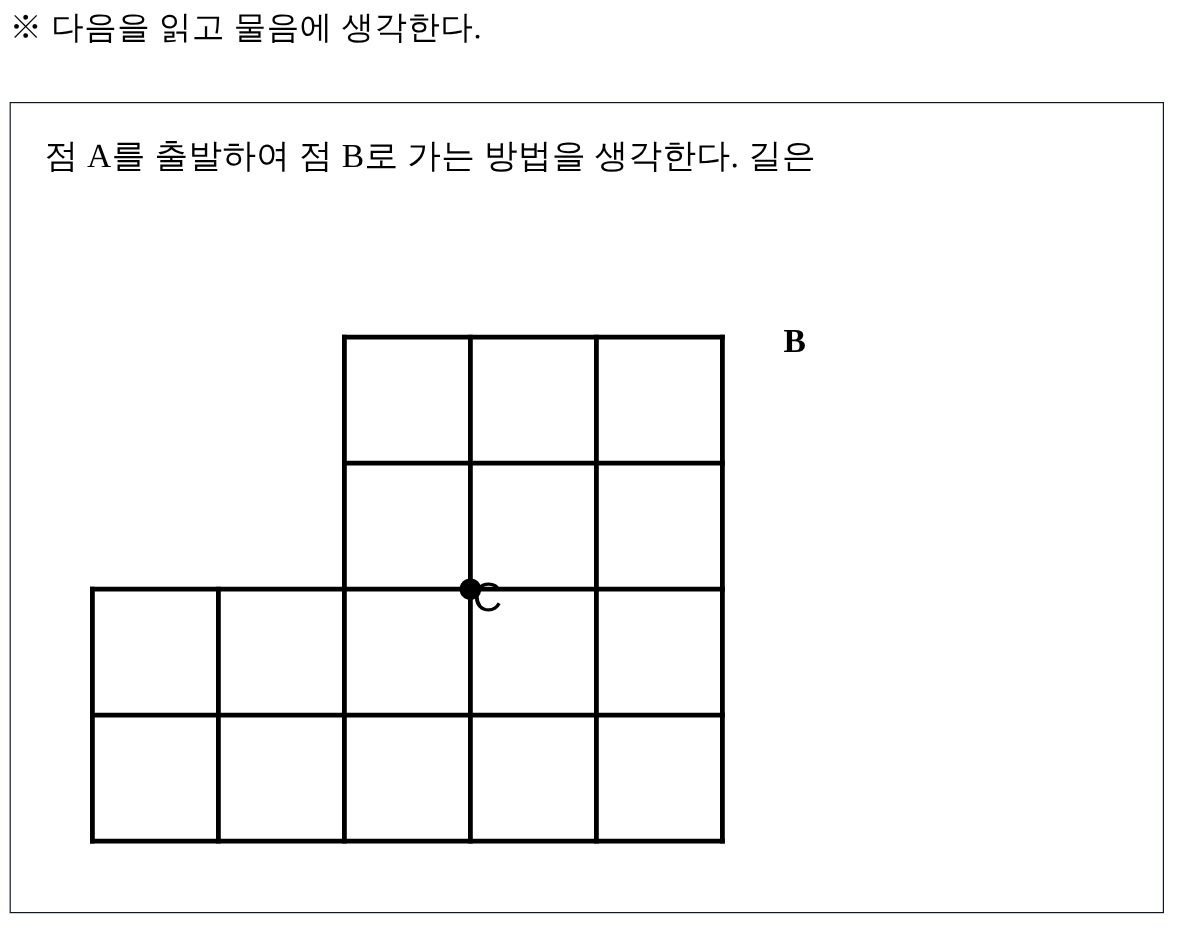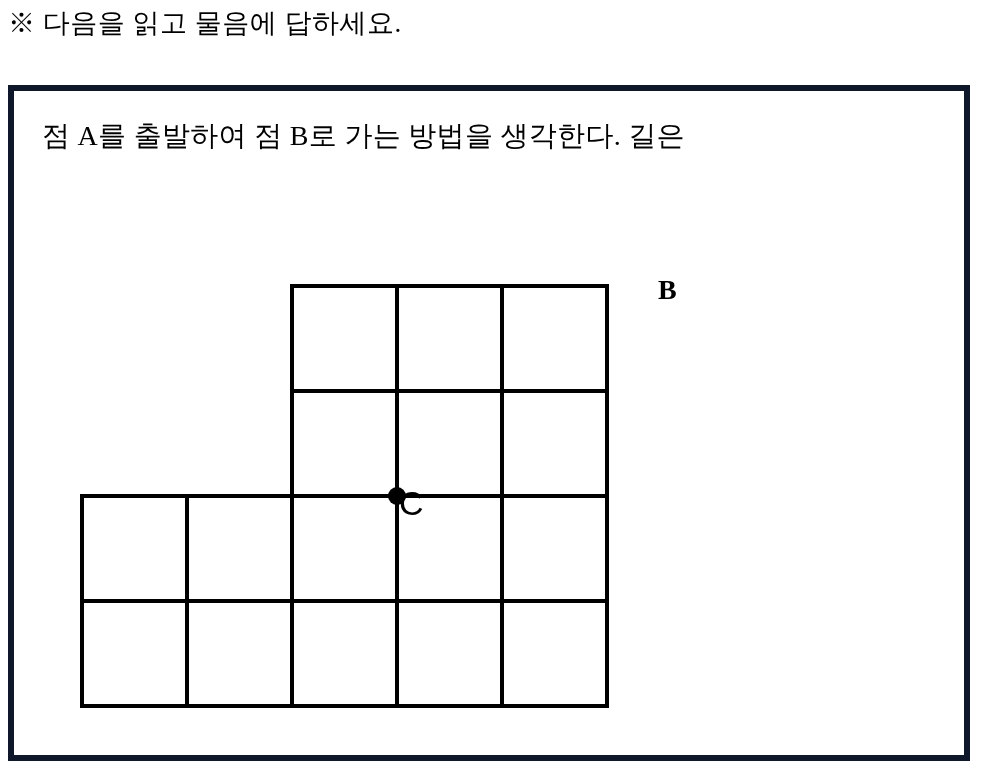--- a/index.html
+++ b/index.html
@@ -25,21 +25,21 @@
     letter-spacing: 0.5px;
     white-space: nowrap;
   }
 
   #problem-box {
     position: absolute;
     left: 8px;
     top: 85px;
     width: 962px;
     height: 676px;
-    border: 6px solid #0f172a;
+    border: 1px solid #0f172a;
     box-sizing: border-box;
     background: #ffffff;
   }
 
   #problem-text {
     position: absolute;
     left: 28px;
     top: 22px;
     width: 900px;
     font-size: 28px;
@@ -71,21 +71,21 @@
   #label-C {
     left: 337px; top: 218px;
     font-weight: normal;
     font-size: 34px;
     font-family: "Liberation Sans", sans-serif;
   }
 </style>
 </head>
 <body>
 
-<div id="instruction">※ 다음을 읽고 물음에 답하세요.</div>
+<div id="instruction">※ 다음을 읽고 물음에 생각한다.</div>
 
 <div id="problem-box">
 
   <div id="problem-text">
     <div>점 A를 출발하여 점 B로 가는 방법을 생각한다. 길은</div>
   </div>
 
   <div id="figure-wrap">
 
     <div id="grid-figure">

